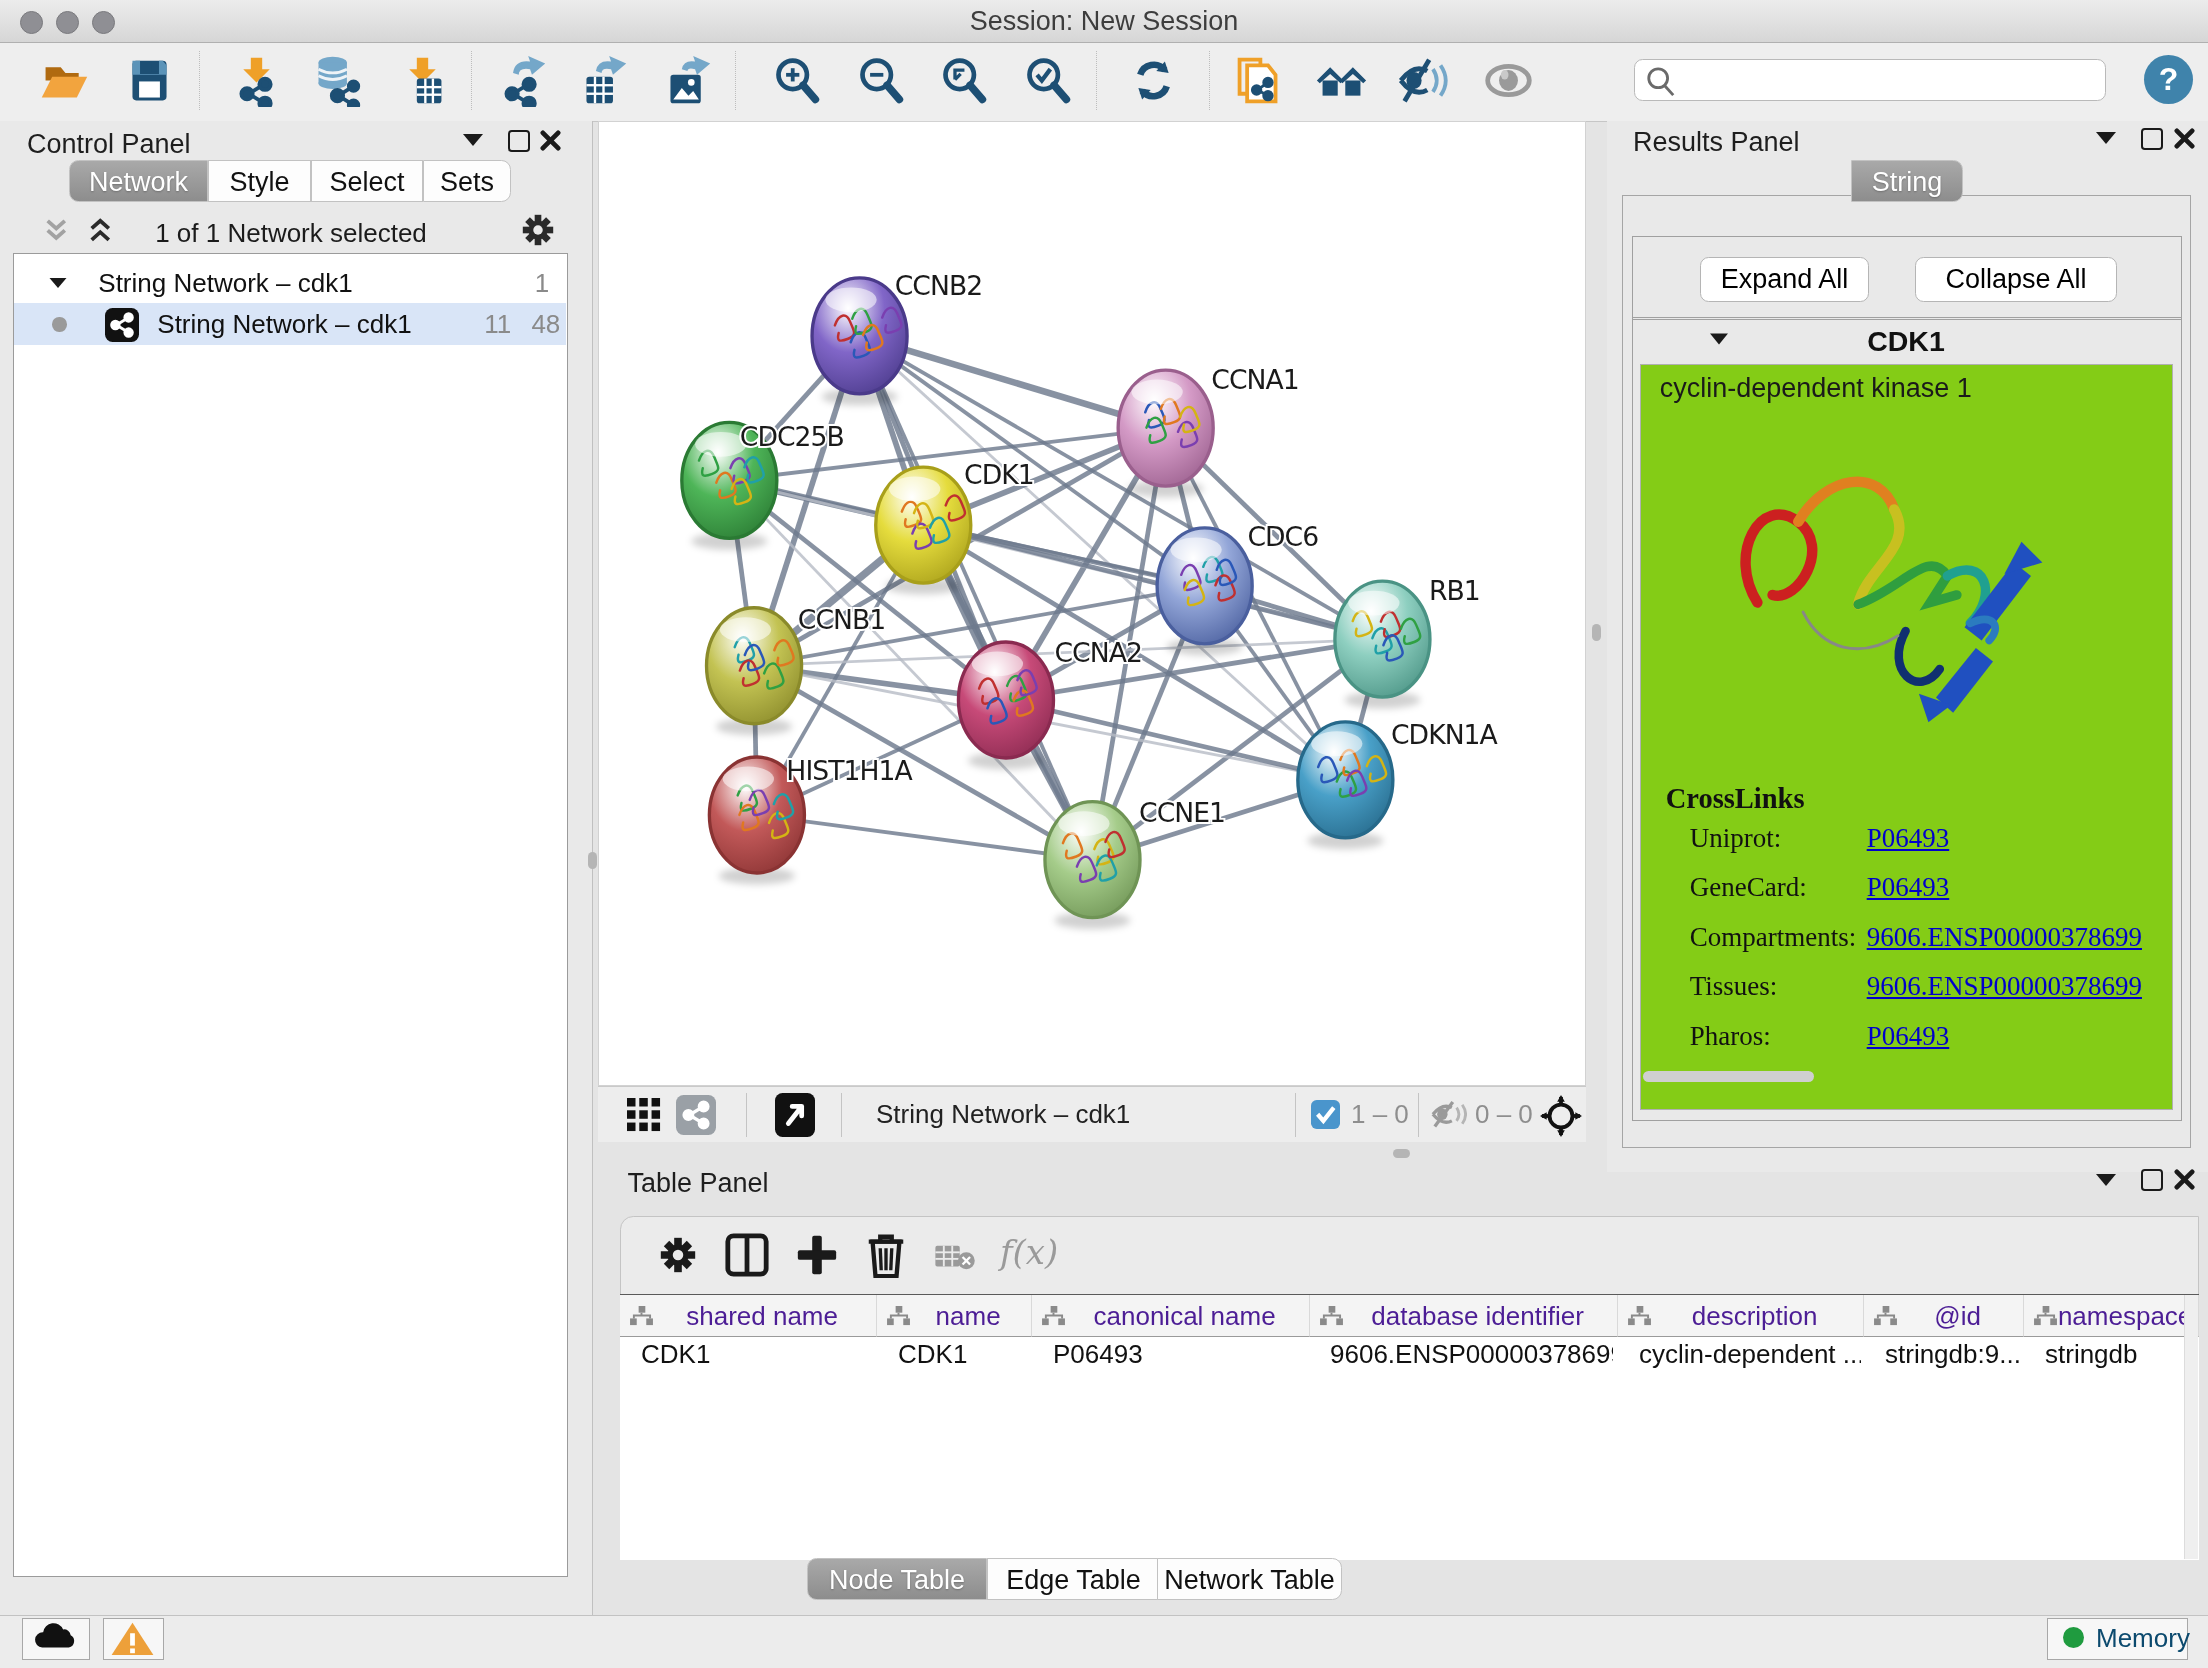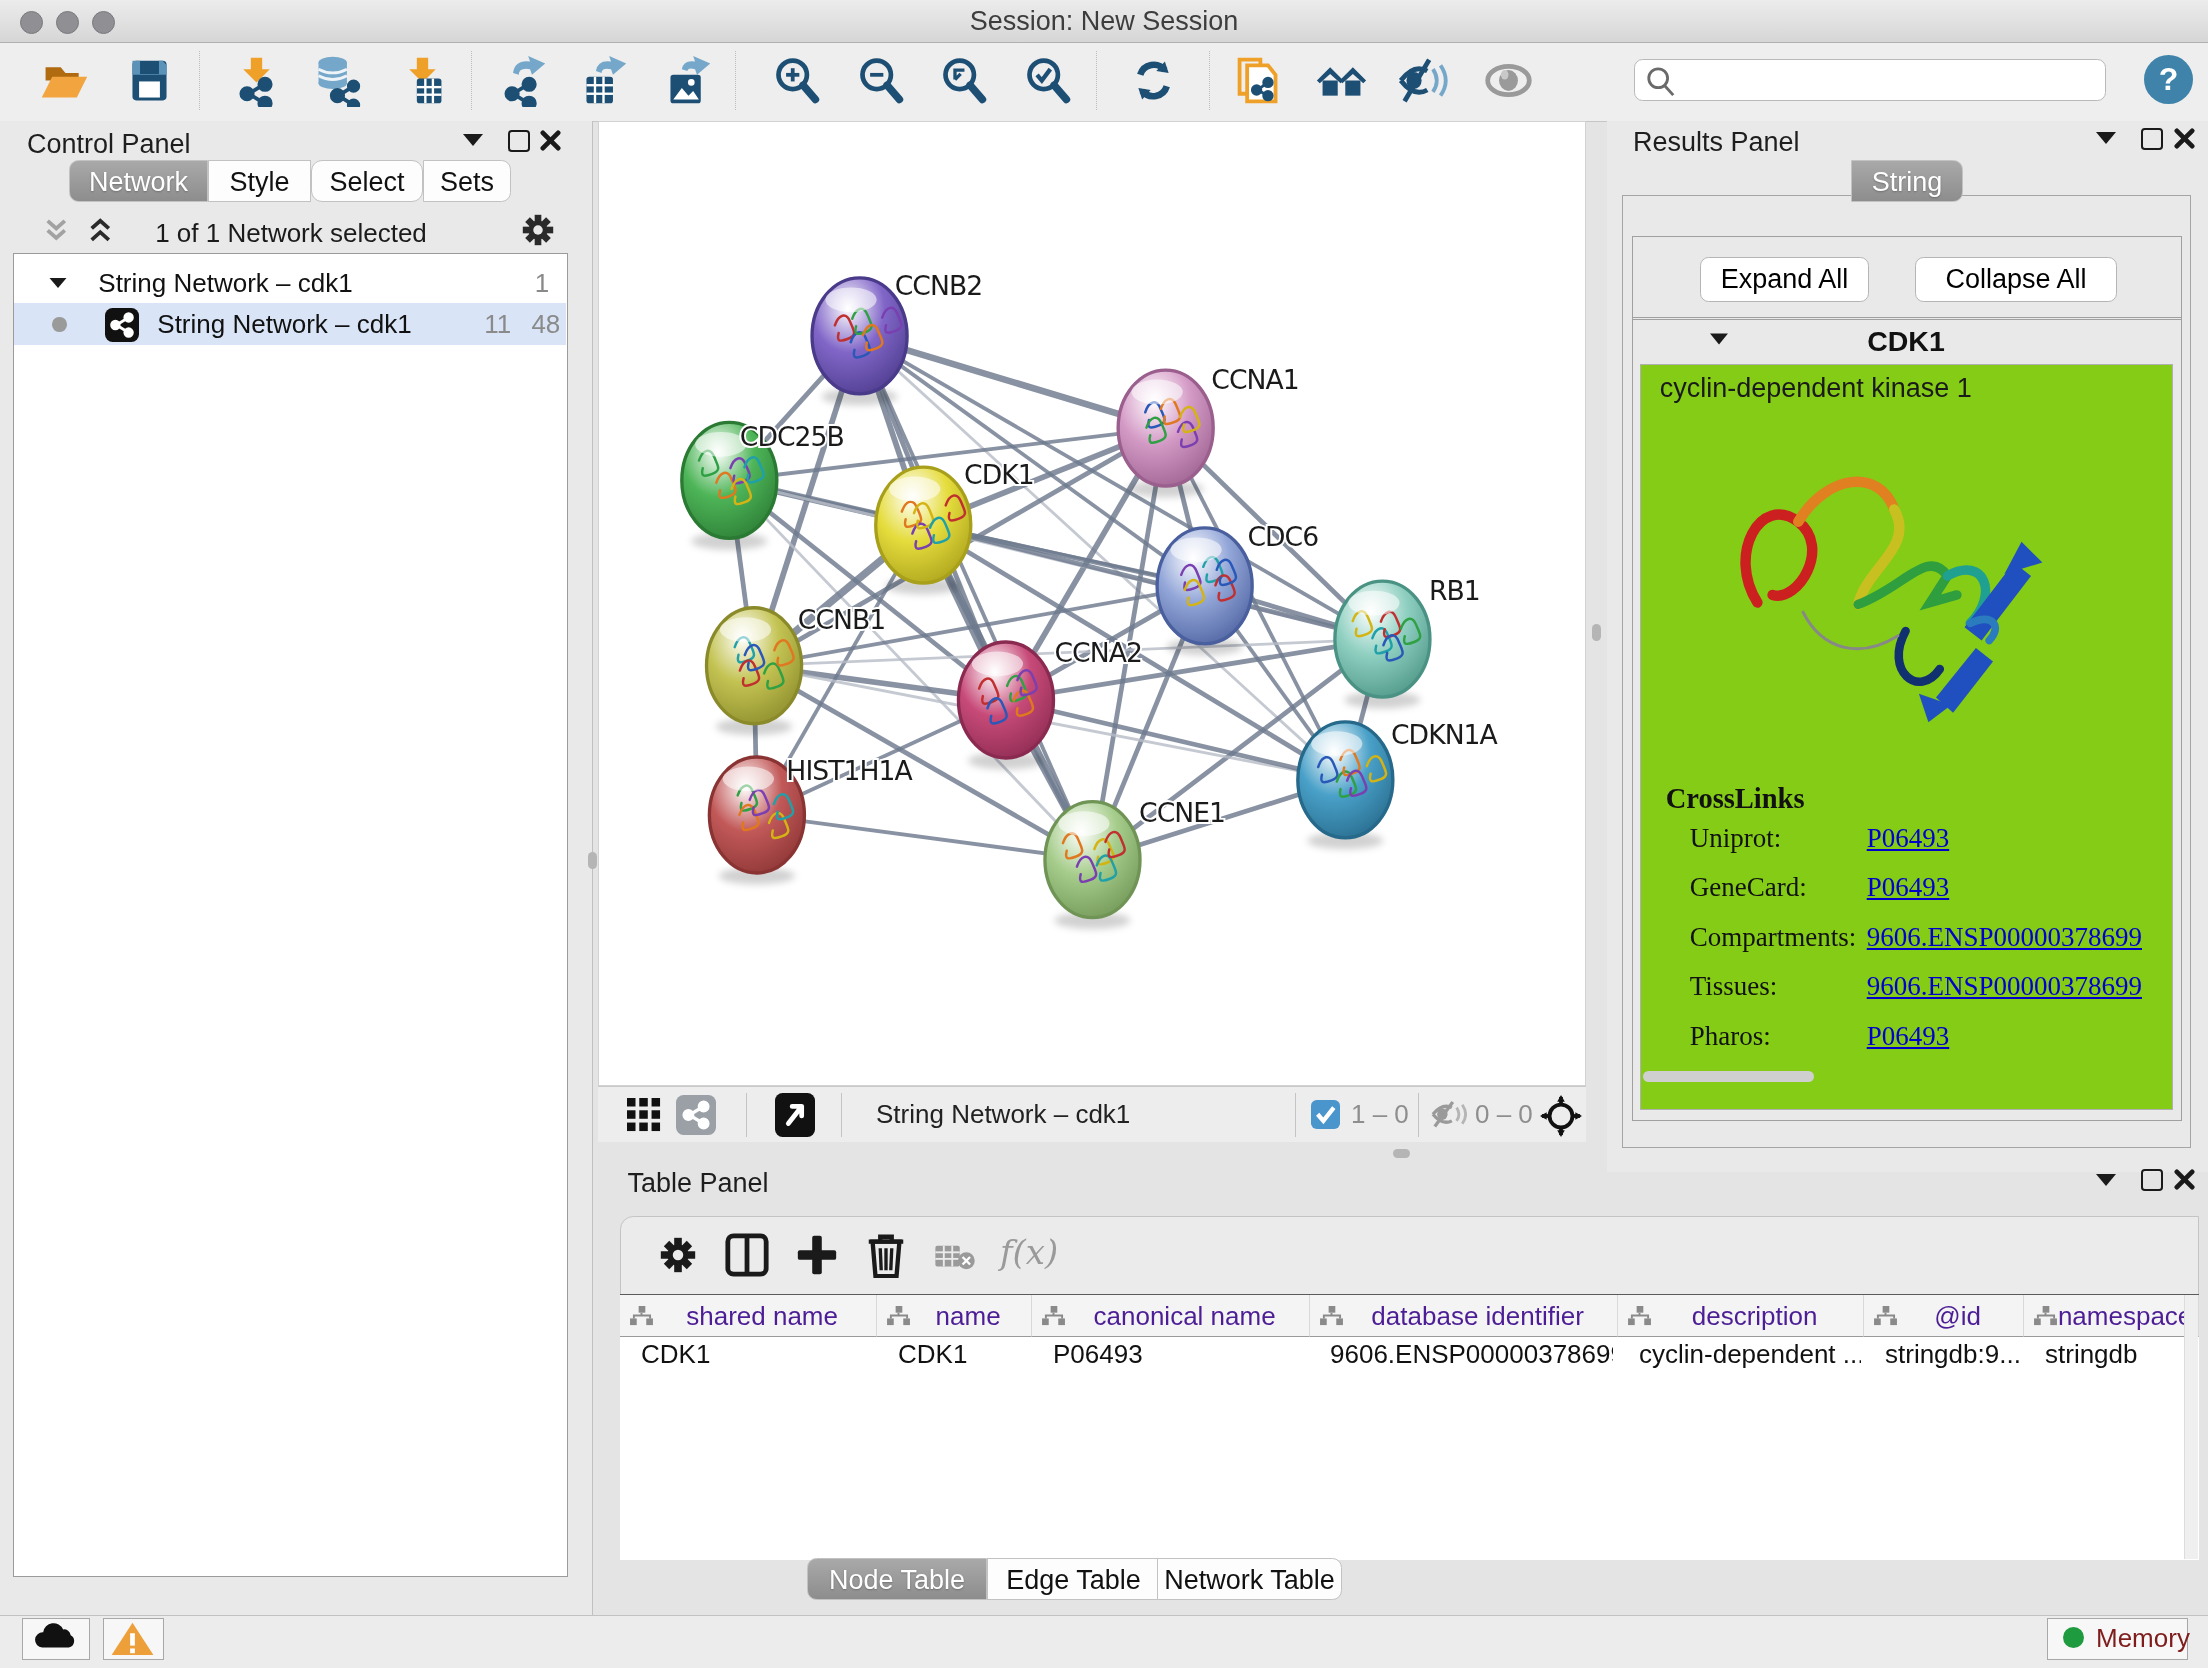--- a/index.html
+++ b/index.html
@@ -50,21 +50,21 @@
   .xl-link{font-family:"Liberation Serif","DejaVu Serif",serif;font-size:27px;color:#0000cc;text-decoration:underline;}
   
   #tp-card{left:620px;top:1216px;width:1579px;height:344px;background:#ebebeb;border:1px solid #c4c4c4;border-radius:13.3px 0 0 0;box-sizing:border-box;}
   #tbl{left:620px;top:1294px;width:1579px;height:266px;background:#fff;border-top:1.9px solid #5a5a5a;box-sizing:border-box;}
   .th{top:0;height:42px;background:#f4f4f4;border-bottom:1.9px solid #9a9a9a;border-right:1px solid #d9d9d9;box-sizing:border-box;font-size:26px;color:#4c1d95;}
   .td{top:44px;height:42px;font-size:26px;color:#111;white-space:nowrap;overflow:hidden;}
   .hsb{left:10.5px;top:301px;width:159px;height:15px;background:#b3b3b3;border-radius:7.6px;}
   
   #statusbar{left:0;top:1615px;width:2208px;height:53px;background:#ececec;border-top:1px solid #c2c2c2;}
   .sb-btn{top:1.9px;height:42px;background:#f7f7f7;border:1.9px solid #a8a8a8;box-sizing:border-box;}
-  #memory-btn{left:2047px;width:141px;font-size:26px;color:#7f1d1d;line-height:38px;}
+  #memory-btn{left:2047px;width:141px;font-size:26px;color:#0c4a6e;line-height:38px;}
   text.nodelabel{font-family:"DejaVu Sans","Liberation Sans",sans-serif;font-size:28px;fill:#1a1a1a;paint-order:stroke;stroke:#ffffff;stroke-width:4px;letter-spacing:-1px;}
 </style>
 </head>
 <body>
 
 <div id="root">
 
   <div class="abs" id="titlebar">
     <div class="abs tlight" style="left:20px"></div>
     <div class="abs tlight" style="left:56px"></div>
@@ -252,21 +252,21 @@
     <div class="abs ph-sq" style="left:508px;top:8.6px"></div>
     <svg class="abs" style="left:540px;top:8.6px" width="21" height="21" viewBox="0 0 22 22">
         <g stroke="#1a1a1a" stroke-width="5" stroke-linecap="round">
           <line x1="3" y1="3" x2="19" y2="19"></line>
           <line x1="19" y1="3" x2="3" y2="19"></line>
         </g>
       </svg>
     <div class="abs" id="cp-tabs" style="left:0;top:39px;width:592px;height:42px">
         <div class="abs tabseg sel rfirst" style="left: 69px; top: 0px; width: 139px;">Network</div>
         <div class="abs tabseg" style="left: 208px; top: 0px; width: 103px;">Style</div>
-        <div class="abs tabseg" style="left: 311px; top: 0px; width: 112px; border-radius: 11px;">Select</div>
+        <div class="abs tabseg" style="left: 311px; top: 0px; width: 112px;">Select</div>
         <div class="abs tabseg rlast" style="left: 423px; top: 0px; width: 88px;">Sets</div>
       </div>
     <svg class="abs" style="left:42px;top:96px" width="28.5" height="28.5" viewBox="0 0 30 30">
         <g fill="none" stroke="#a2a2a2" stroke-width="4">
           <path d="M6 4 l9 8 9-8"></path>
           <path d="M6 14 l9 8 9-8"></path>
         </g>
       </svg>
     <svg class="abs" style="left:86px;top:96px" width="28.5" height="28.5" viewBox="0 0 30 30">
         <g fill="none" stroke="#2a2a2a" stroke-width="4">

